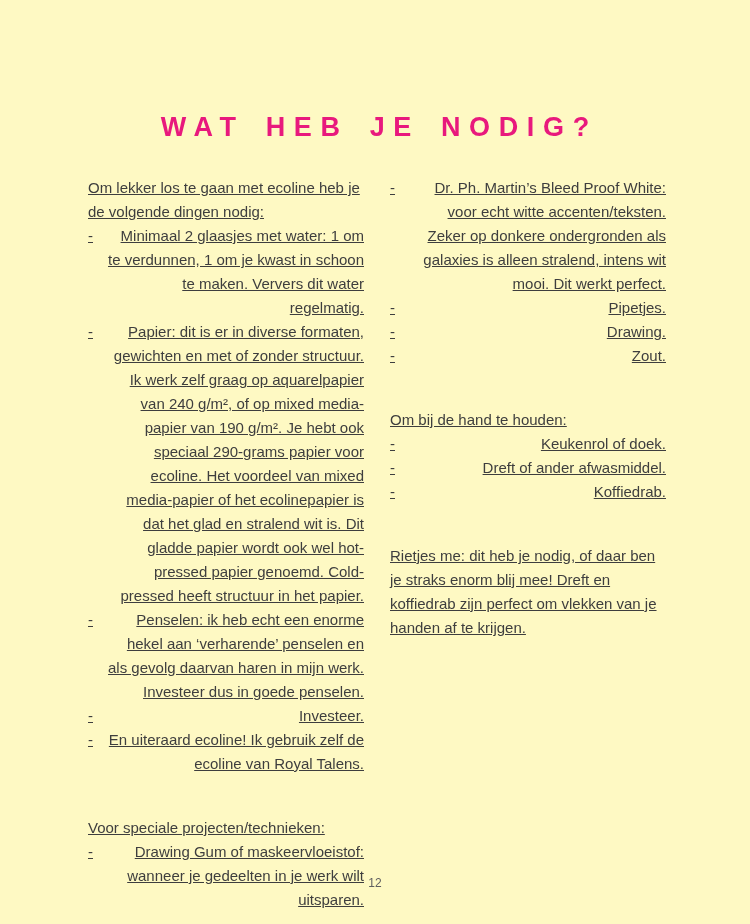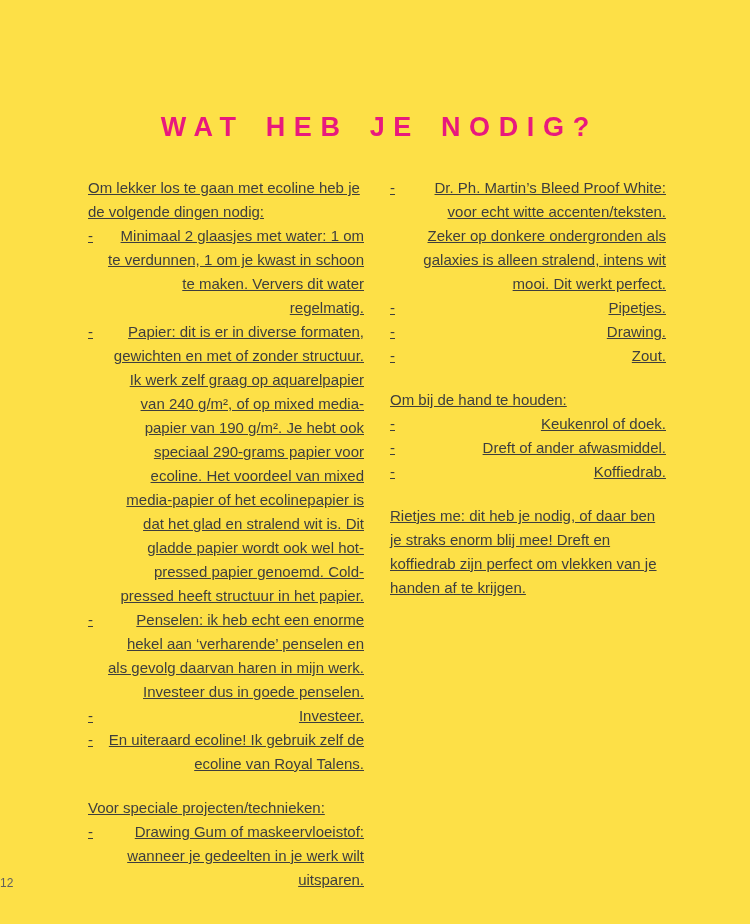--- a/index.html
+++ b/index.html
@@ -1,20 +1,20 @@
 <!DOCTYPE html>
 <html><head>
 <meta charset="utf-8">
 <style>
   html, body { margin: 0; padding: 0; background: #ffffff; }
   .page {
     position: relative;
     width: 750px;
     height: 924px;
-    background: #fde047;
+    background: #fef9c3;
     font-family: "Liberation Sans", sans-serif;
     color: #3e3e3e;
     overflow: hidden;
   }
   .title {
     position: absolute;
     top: 112px;
     left: 0;
     right: 0;
     text-align: center;
@@ -37,26 +37,27 @@
   .col {
     width: 276px;
     font-size: 15px;
     line-height: 24px;
     text-decoration: underline;
   }
   .para { margin: 0; }
   .li { display: flex; margin: 0; }
   .marker { flex: 0 0 18px; width: 18px; }
   .li-text { flex: 1 1 auto; text-align: right; }
-  .gap { margin-top: 20px; }
+  .gap { margin-top: 40px; }
   .page-number {
     position: absolute;
     bottom: 34px;
     left: 0;
     right: 0;
+    text-align: center;
     font-size: 12px;
     color: #5f5f5f;
   }
 </style>
 </head>
 <body>
 
 <div class="page">
 
   <h1 class="title" style="color: rgb(232, 25, 125);">WAT HEB JE NODIG?</h1>

